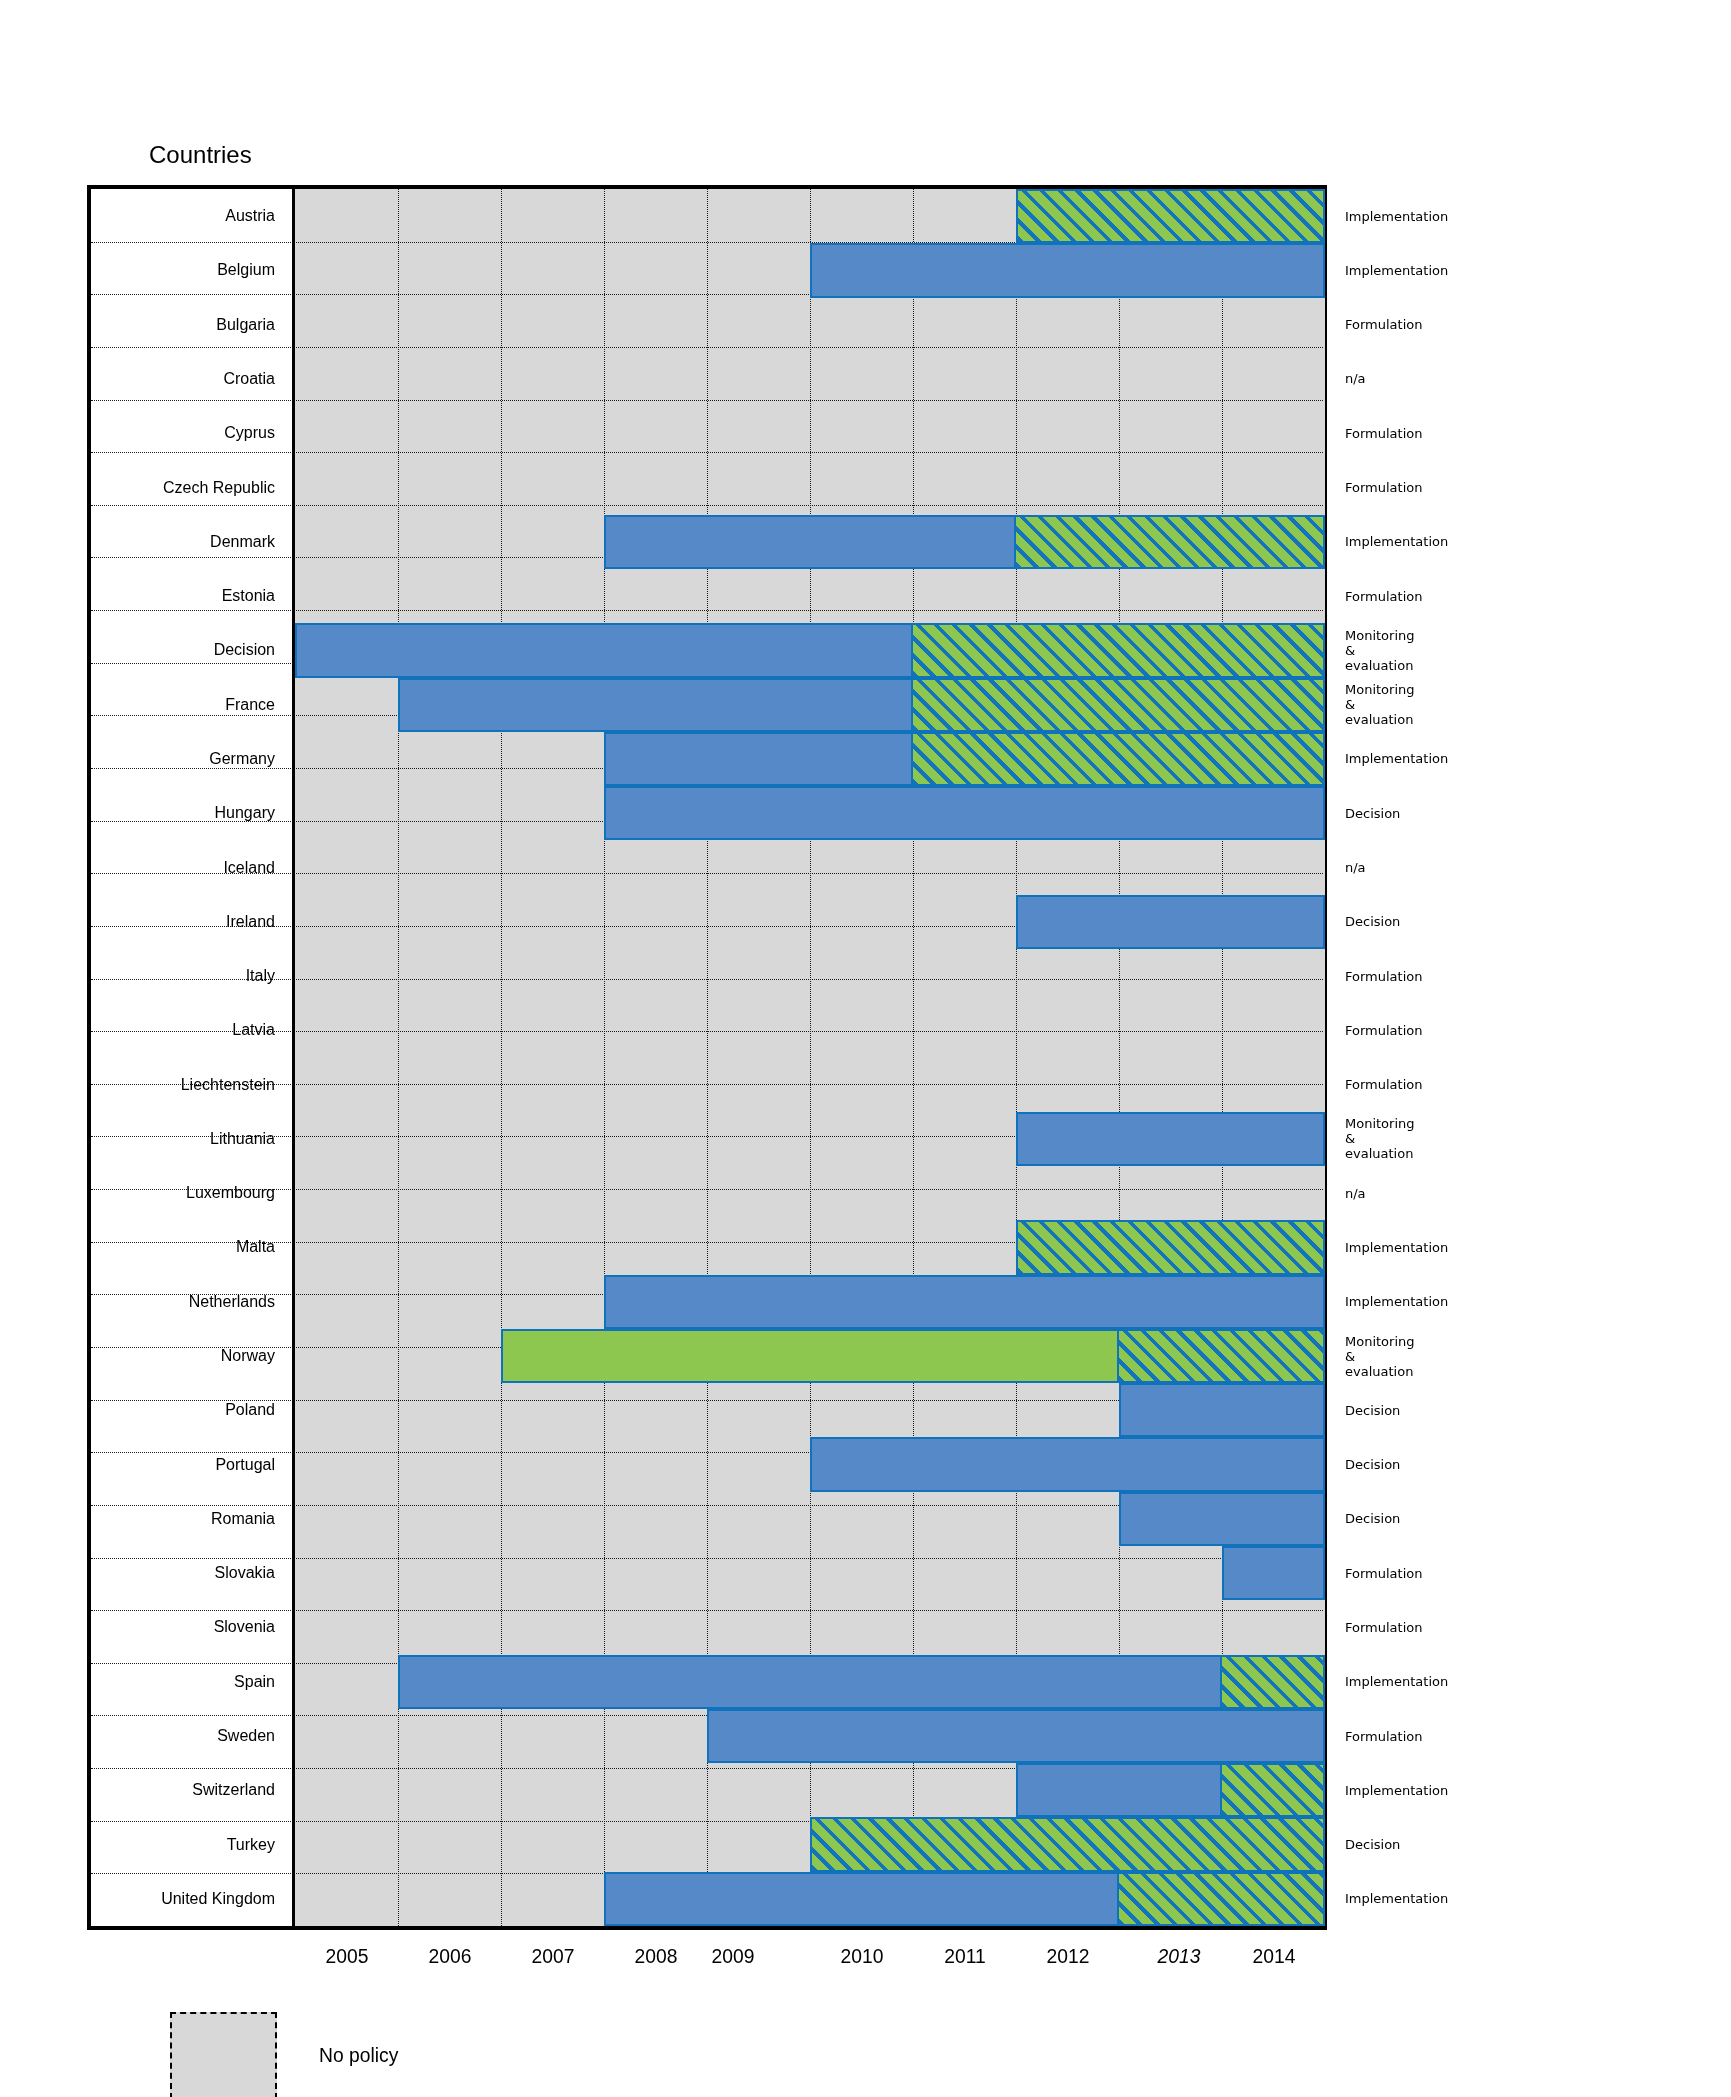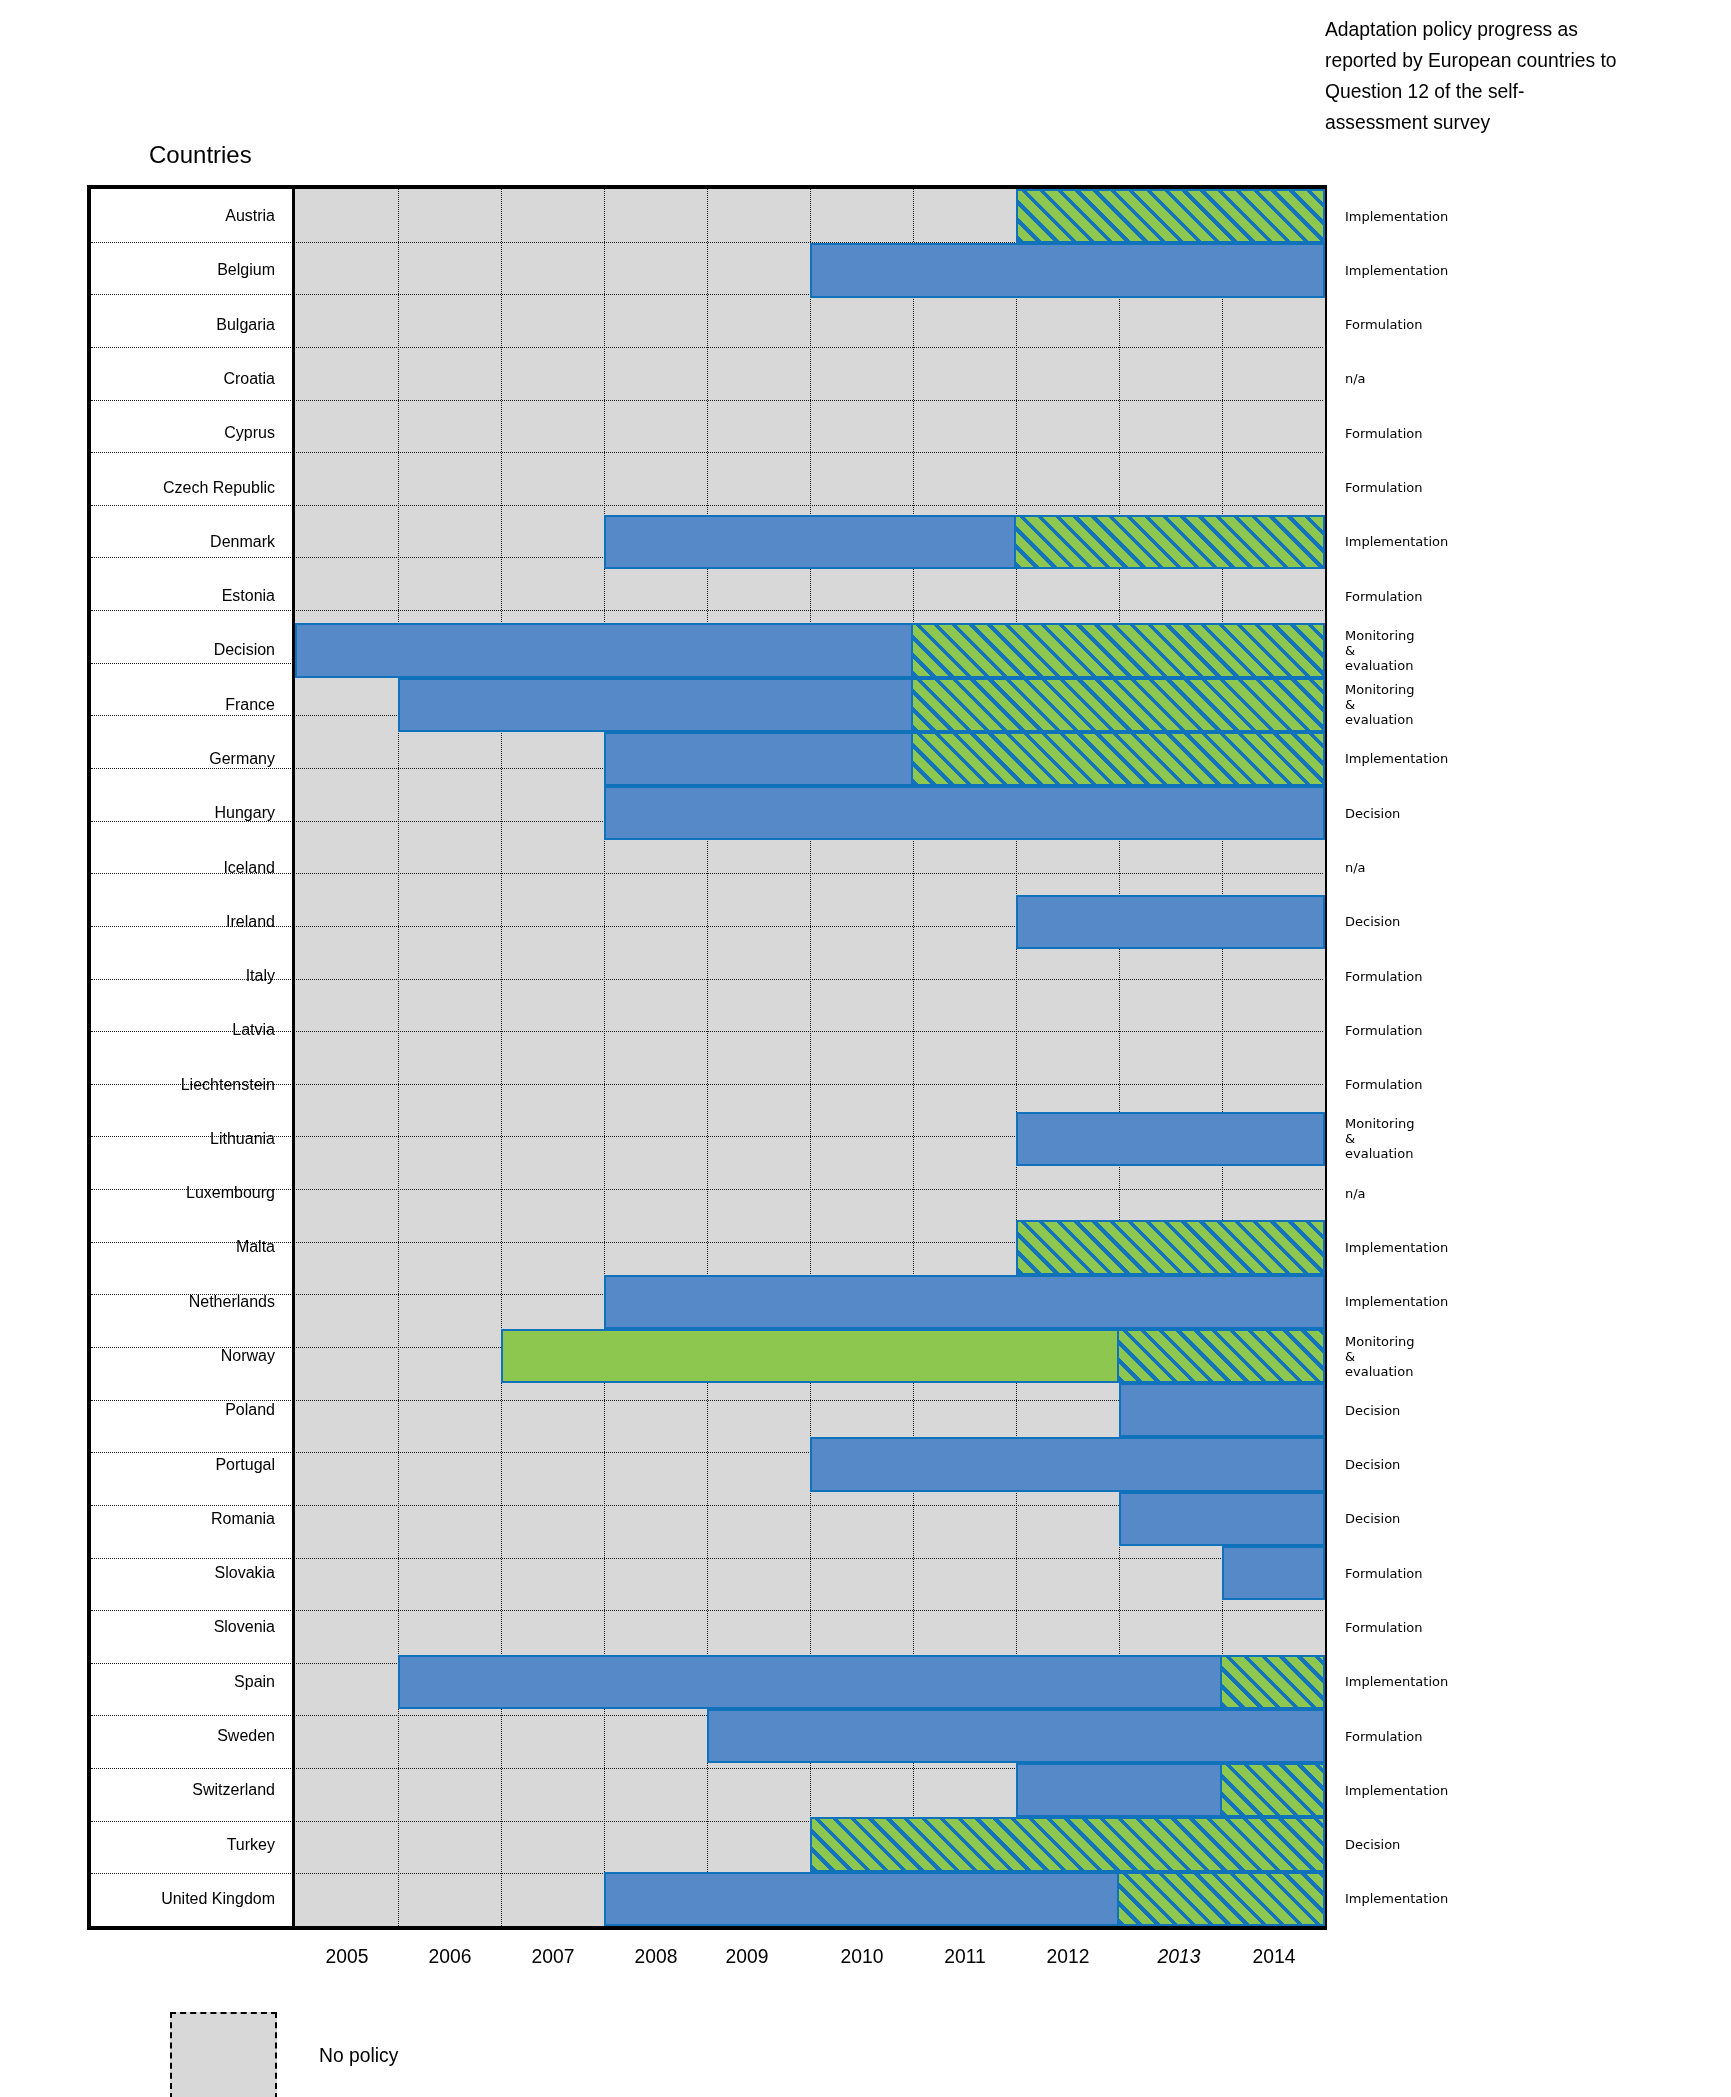--- a/index.html
+++ b/index.html
@@ -29,21 +29,20 @@
   .legend{position:absolute;left:0;top:2012px;width:1732px;}
   .legend-item{position:absolute;left:170px;height:87px;width:1468px;}
   .legend-swatch{position:absolute;left:0;top:0;width:107px;height:87px;box-sizing:border-box;}
   .legend-label{position:absolute;left:149px;top:0;height:100%;display:flex;align-items:center;
                 font-size:19.3px;}
 </style>
 </head>
 <body>
 
 <div class="page">
-  <div class="title">Adaptation policy progress as reported by European countries to Question 12 of the self-assessment survey</div>
   <div class="countries-label">Countries</div>
 
   <div class="table">
     <div class="plot-bg" style="left: 204px; width: 1030px; background: rgb(216, 216, 216);"></div>
     <div class="layer" id="gridlines">
         <div class="gridline" style="left: 307px;"></div>
         <div class="gridline" style="left: 410px;"></div>
         <div class="gridline" style="left: 513px;"></div>
         <div class="gridline" style="left: 616px;"></div>
         <div class="gridline" style="left: 719px;"></div>
@@ -246,21 +245,21 @@
         </div>
       </div>
     <div class="vsep" style="left: 201px; width: 2.9px;"></div>
   </div>
 
   <div class="xlabels" id="xlabels">
       <div class="xlabel" style="left: 284px;">2005</div>
       <div class="xlabel" style="left: 387px;">2006</div>
       <div class="xlabel" style="left: 490px;">2007</div>
       <div class="xlabel" style="left: 593px;">2008</div>
-      <div class="xlabel" style="left: 684px;">2009</div>
+      <div class="xlabel" style="left: 670px;">2009</div>
       <div class="xlabel" style="left: 799px;">2010</div>
       <div class="xlabel" style="left: 902px;">2011</div>
       <div class="xlabel" style="left: 1005px;">2012</div>
       <div class="xlabel" style="left: 1116px; font-style: italic;">2013</div>
       <div class="xlabel" style="left: 1211px;">2014</div>
     </div>
   <div class="legend" id="legend">
       <div class="legend-item" style="top: 0px;">
         <div class="legend-swatch" style="background: rgb(216, 216, 216); border: 2.1px dashed rgb(0, 0, 0);"></div>
         <div class="legend-label">No policy</div>

